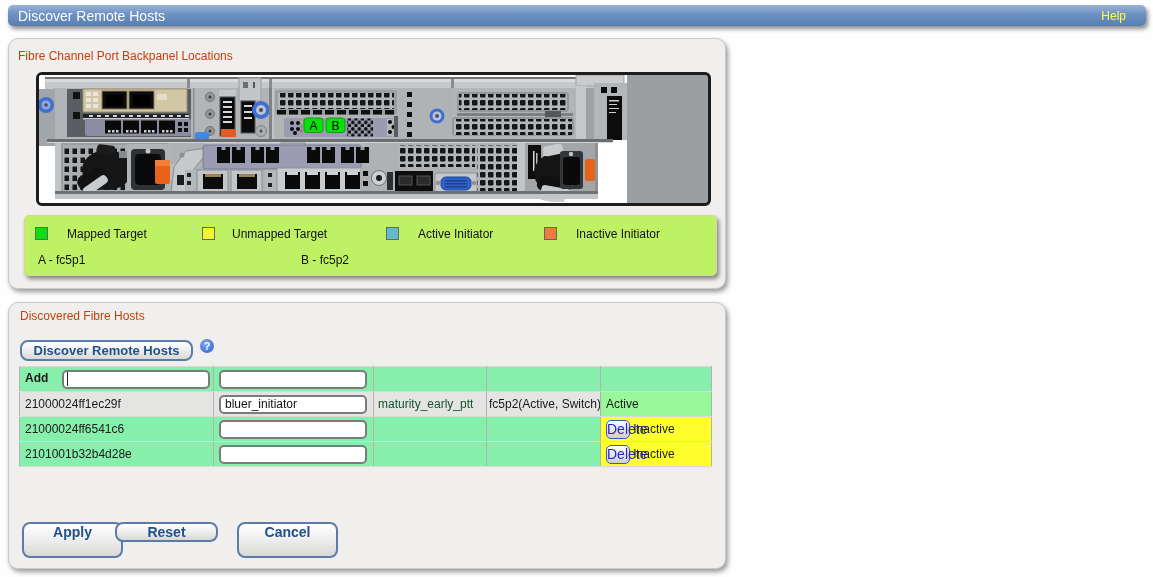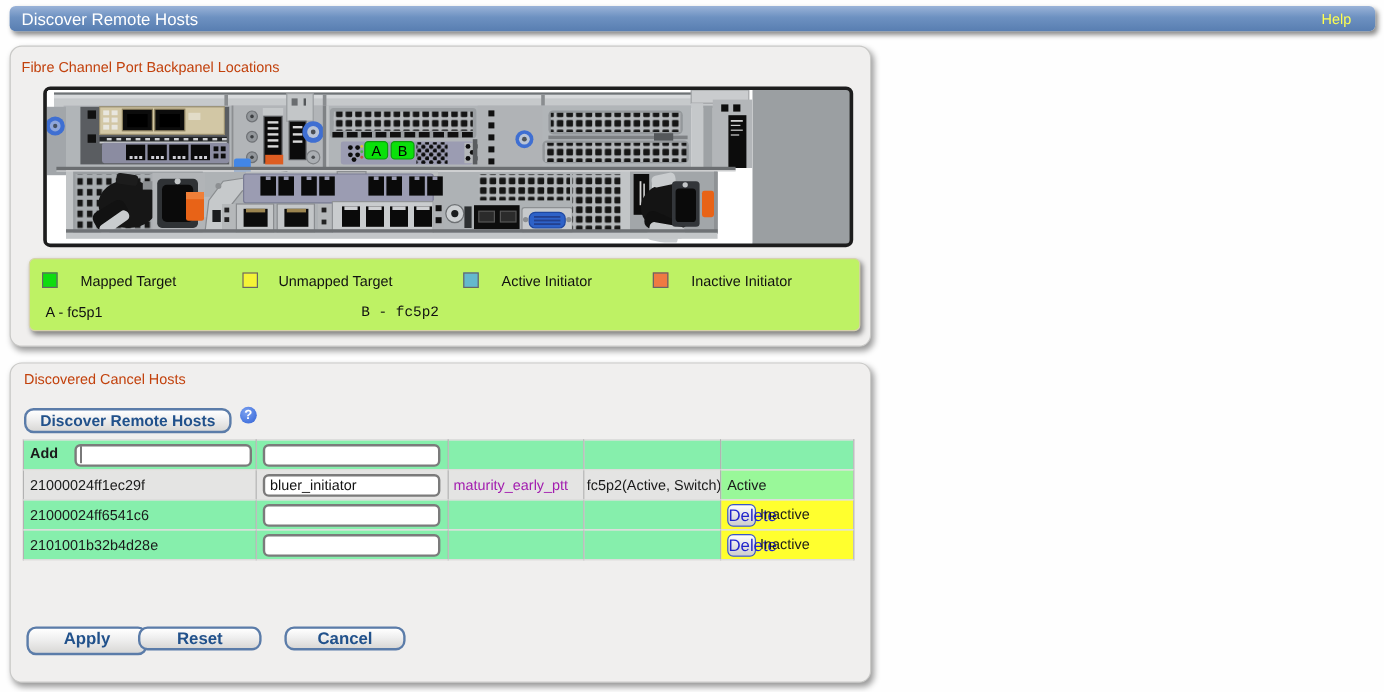--- a/index.html
+++ b/index.html
@@ -38,32 +38,32 @@
 background:radial-gradient(circle at 38% 32%,#7da2f0,#4a78e0 65%,#3b64cc);
 color:#fff;font-size:11px;font-weight:bold;text-align:center;line-height:14px;}
 
 #tbl{left:19px;top:366px;width:692px;border-collapse:collapse;table-layout:fixed;font-size:12px;color:#1a1a1a;border-left:1px solid #9a9a9a;border-bottom:1px solid #b0b0b0;border-right:1px solid #9a9a9a;}
 #tbl th{background:linear-gradient(#f4f4f4,#d3d3d3);border:1px solid #9a9a9a;
 border-top:2px solid #3c3c3c;font-size:12px;font-weight:bold;color:#000;
 height:19px;padding:0;}
 #tbl td{border-left:1px solid #b2b2b2;border-right:1px solid #b2b2b2;border-top:1px solid #d9d9d7;border-bottom:1px solid #d9d9d7;height:24px;padding:0 0 0 5px;overflow:hidden;white-space:nowrap;}
 #tbl tr.g td{background:#e4e4e3;}
 #tbl tr.w td{background:#86efac;}
-td.grp{color:#a21caf;padding-left:4px !important;}
+td.grp{color:#14532d;padding-left:4px !important;}
 td.tp{padding-left:2px !important;}
 td.act{background:#99f899 !important;}
 td.inact{background:#ffff2e !important;}
 input.inp{box-sizing:border-box;width:148px;height:19px;border:2px solid #7b7b7b;
 border-radius:5px;font-family:"Liberation Sans",sans-serif;font-size:12px;
 padding:0 4px;margin:0;background:#fff;color:#111;}
 .delbtn{display:inline-block;box-sizing:border-box;width:24px;height:19px;border:1px solid #3a56c8;border-radius:5px;background:linear-gradient(#ffffff,#e2e2e2 55%,#cfcfcf);color:#2226cc;font-size:14px;text-align:center;line-height:16px;vertical-align:middle;}
 
-#applybtn{left:22px;top:522px;width:101px;height:24px;font-size:14px;line-height:17px;}
+#applybtn{left:22px;top:522px;width:101px;height:36px;font-size:14px;line-height:17px;}
 #resetbtn{left:115px;top:522px;width:103px;height:20px;font-size:14px;line-height:17px;}
-#cancelbtn{left:237px;top:522px;width:101px;height:20px;font-size:14px;line-height:17px;}
+#cancelbtn{left:237px;top:522px;width:101px;height:36px;font-size:14px;line-height:17px;}
 </style>
 </head>
 <body>
 <div id="page">
   <div id="titlebar" class="abs">
       <span class="t">Discover Remote Hosts</span>
       <span class="h">Help</span>
     </div>
 
   <div id="panel1" class="abs panel"></div>
@@ -372,25 +372,25 @@
   <div id="legend" class="abs">
     <div class="sq" style="left:10px;background:#0fdd0f;"></div>
     <div class="lb" style="left:42px;">Mapped Target</div>
     <div class="sq" style="left:177px;background:#f4f437;"></div>
     <div class="lb" style="left:207px;">Unmapped Target</div>
     <div class="sq" style="left:361px;background:#64b9cd;"></div>
     <div class="lb" style="left:393px;">Active Initiator</div>
     <div class="sq" style="left:519px;background:#ef7a42;"></div>
     <div class="lb" style="left:551px;">Inactive Initiator</div>
     <div class="lb2" style="left:13px;">A - fc5p1</div>
-    <div class="lb2" style="left:276px;font-family:Liberation Mono, monospace;">B - fc5p2</div>
+    <div class="lb2" style="left:276px;">B - fc5p2</div>
   </div>
 
   <div id="panel2" class="abs panel"></div>
-  <div class="abs ptitle" style="left:20px;top:309px;">Discovered Cancel Hosts</div>
+  <div class="abs ptitle" style="left:20px;top:309px;">Discovered Fibre Hosts</div>
   <div id="discbtn" class="btn">Discover Remote Hosts</div>
   <div id="helpicon" class="abs">?</div>
 
   <table id="tbl" class="abs">
     <colgroup>
         <col style="width:194px">
         <col style="width:160px">
         <col style="width:113px">
         <col style="width:114px">
         <col style="width:111px">

